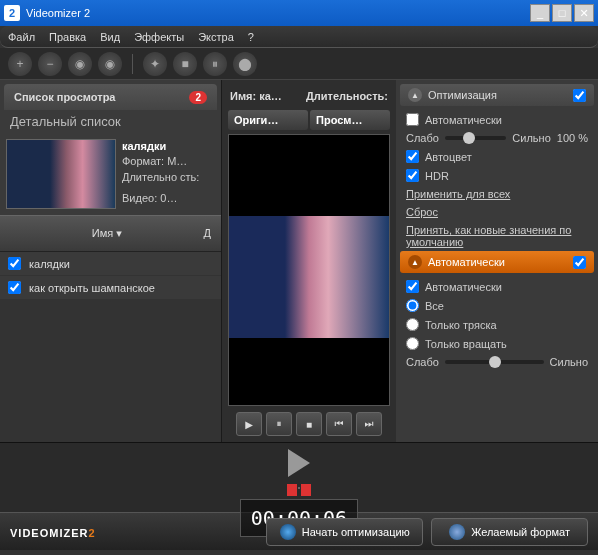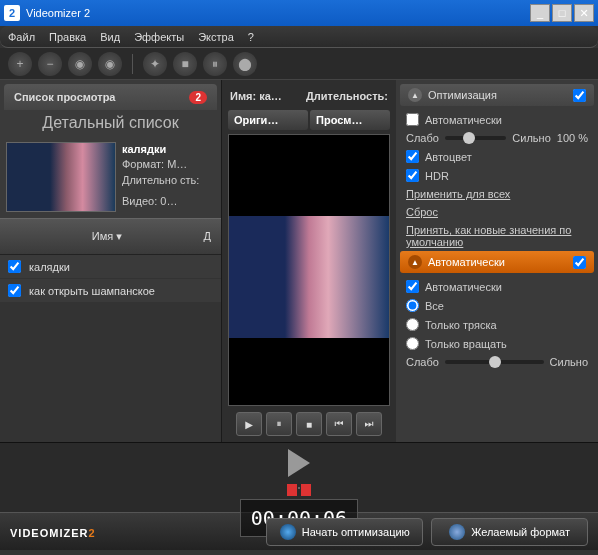--- a/index.html
+++ b/index.html
@@ -16,21 +16,21 @@
 
 .toolbar { background: #2a2a2a; height: 32px; display: flex; align-items: center; padding: 0 8px; gap: 6px; border-bottom: 1px solid #444; }
 .toolbtn { width: 24px; height: 24px; background: radial-gradient(#555, #333); border-radius: 12px; cursor: pointer; display: flex; align-items: center; justify-content: center; color: #aaa; font-size: 12px; }
 .tooldiv { width: 1px; height: 20px; background: #555; margin: 0 4px; }
 
 .main { display: flex; height: 362px; background: #0369a1; }
 
 .leftpanel { width: 222px; background: #3a3a3a; border-right: 1px solid #1a1a1a; display: flex; flex-direction: column; }
 .panelhdr { background: linear-gradient(#555, #444); height: 26px; display: flex; align-items: center; padding: 0 10px; color: #ddd; font-weight: bold; border-radius: 4px 4px 0 0; margin: 4px 4px 0 4px; }
 .panelhdr .badge { background: #d33; color: #fff; border-radius: 8px; padding: 1px 6px; margin-left: auto; font-size: 10px; }
-.subtitle { color: #bbb; padding: 4px 10px; font-size: 16px; text-align: center; }
+.subtitle { color: #bbb; padding: 4px 10px; font-size: 13px; }
 
 .thumbrow { display: flex; padding: 6px; gap: 6px; }
 .thumb { width: 110px; height: 70px; background: linear-gradient(90deg, #1a2a4a 40%, #8a5a6a 55%, #d48aa0 70%, #1a3a5a); border: 1px solid #666; }
 .thumbinfo { color: #ccc; font-size: 10px; line-height: 1.4; }
 .thumbinfo .tname { font-weight: bold; color: #fff; }
 
 .listhdr { background: linear-gradient(#555, #3a3a3a); display: flex; padding: 11px 10px; color: #ddd; border-top: 1px solid #666; border-bottom: 1px solid #222; }
 .listhdr .col1 { flex: 1; text-align: center; }
 .listrow { display: flex; align-items: center; padding: 5px 8px; color: #ddd; border-bottom: 1px solid #333; }
 .listrow input { margin-right: 8px; }

